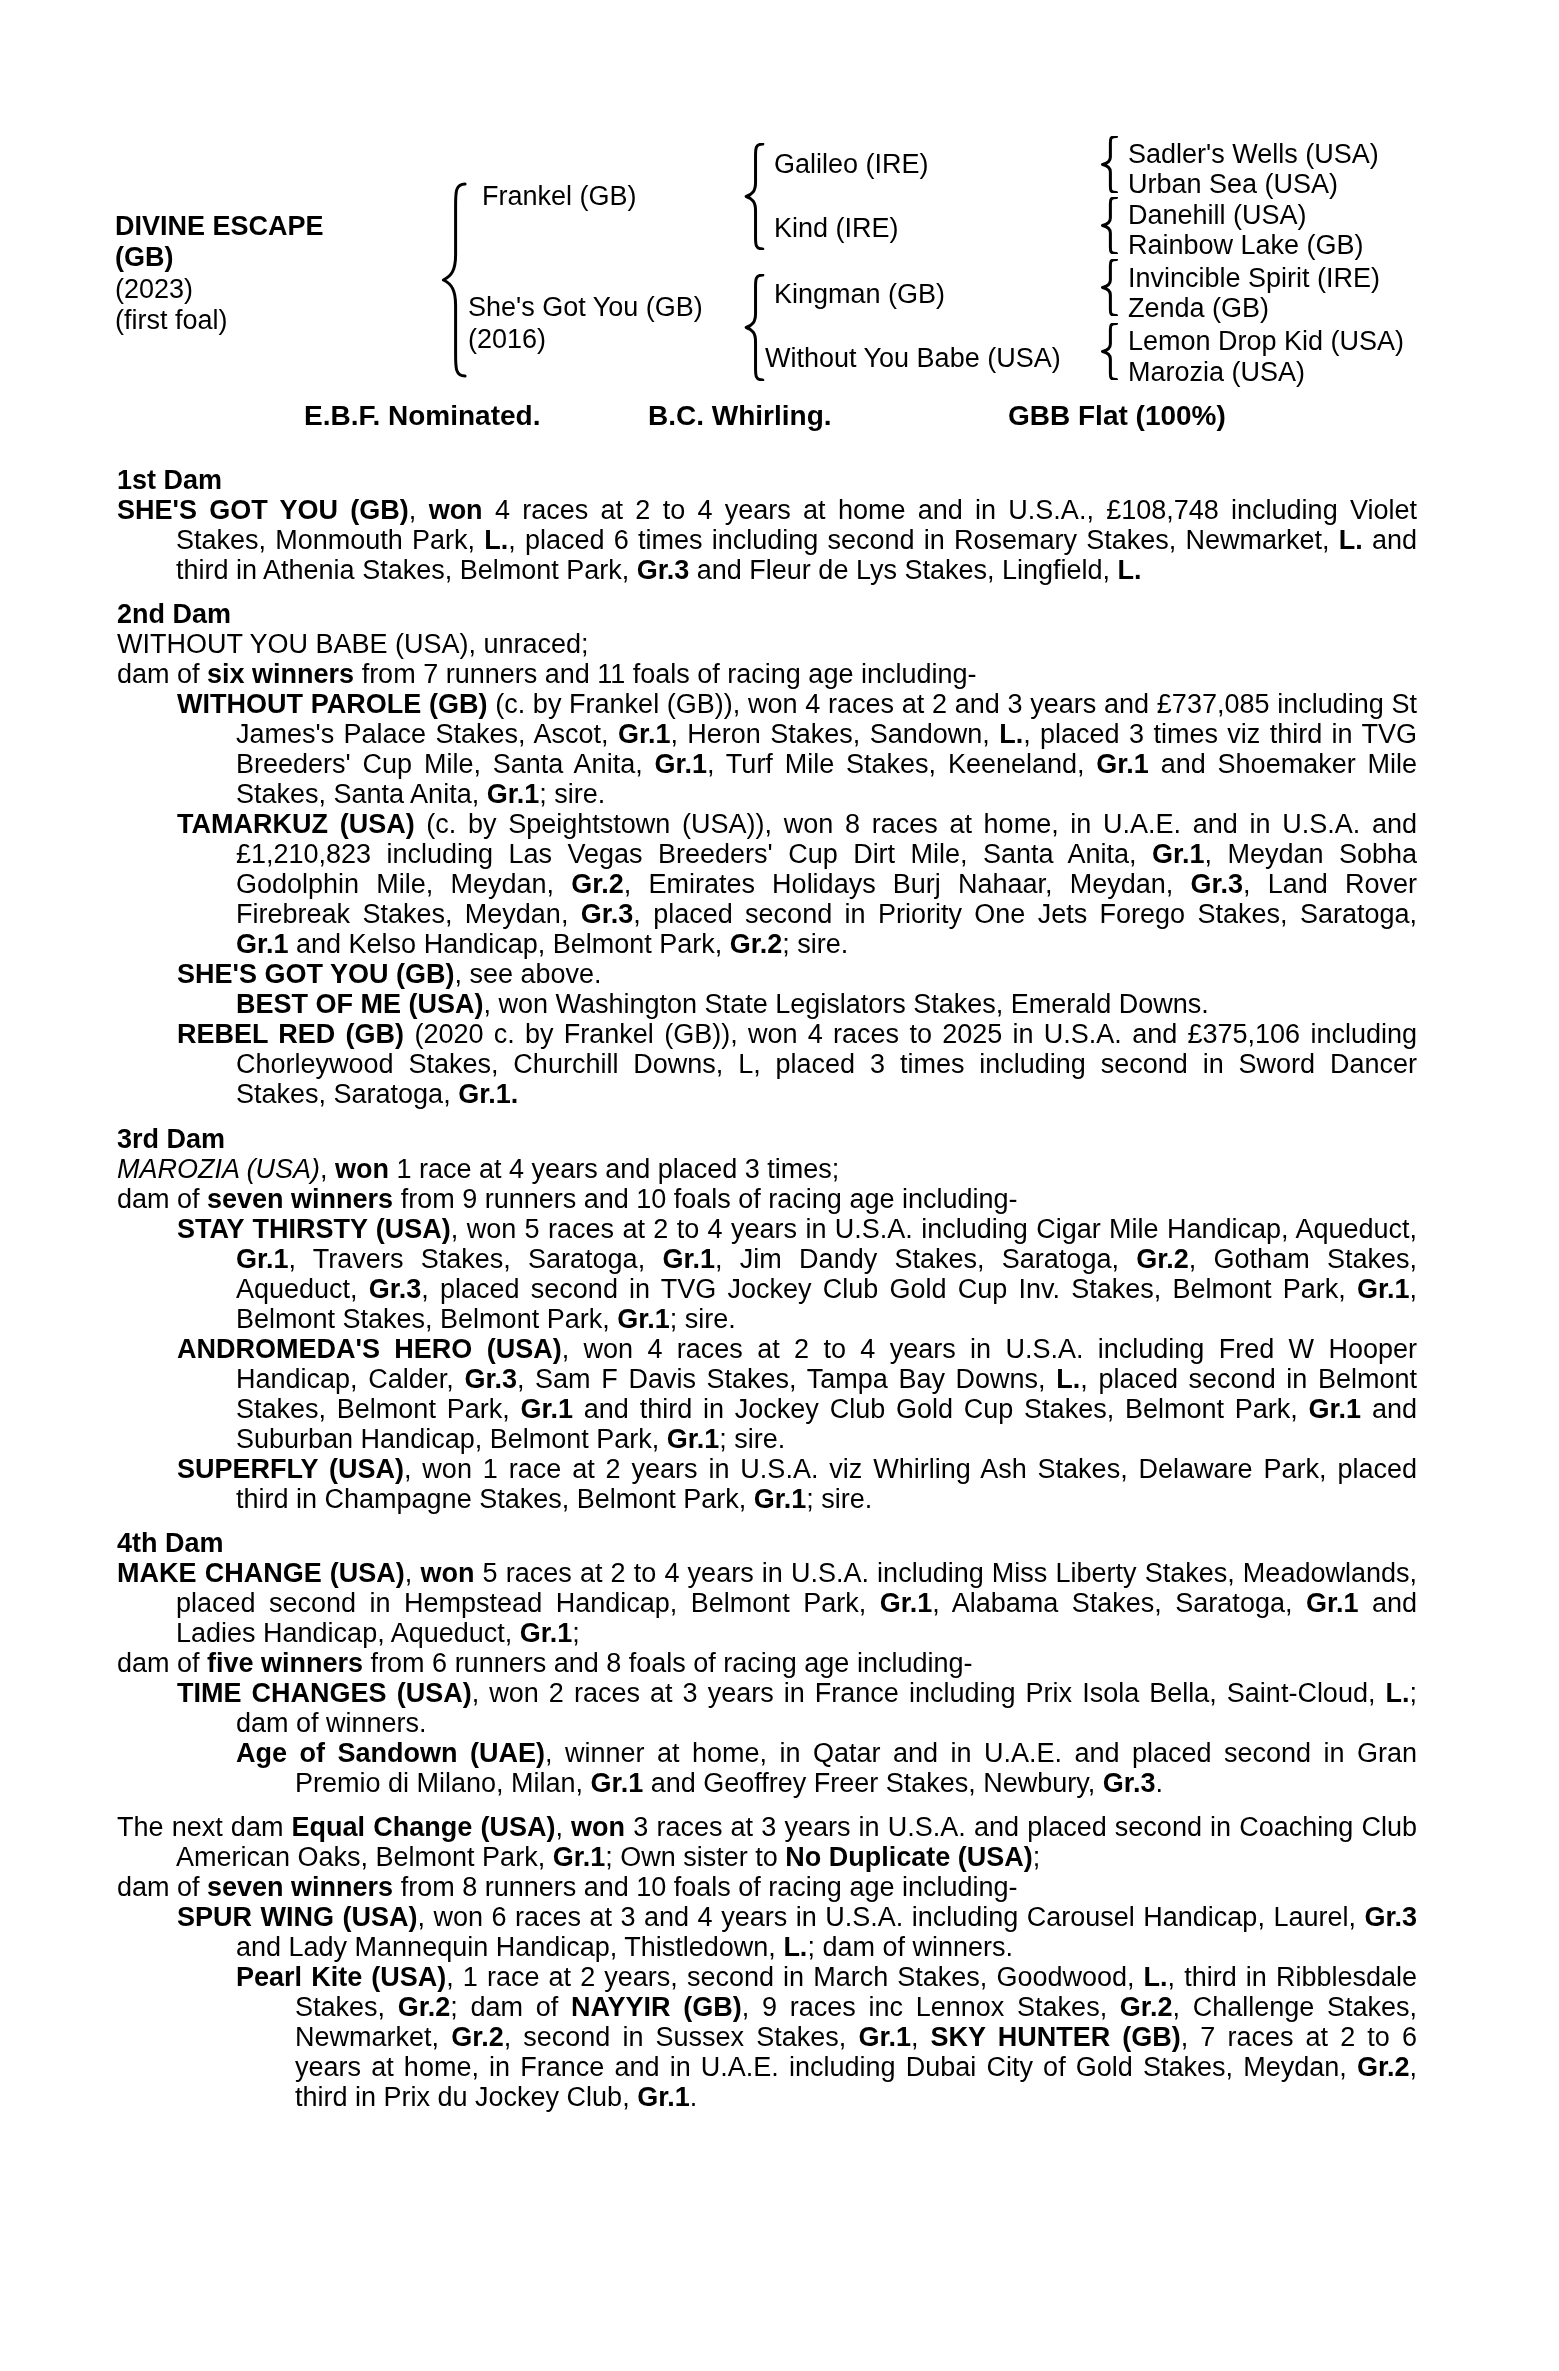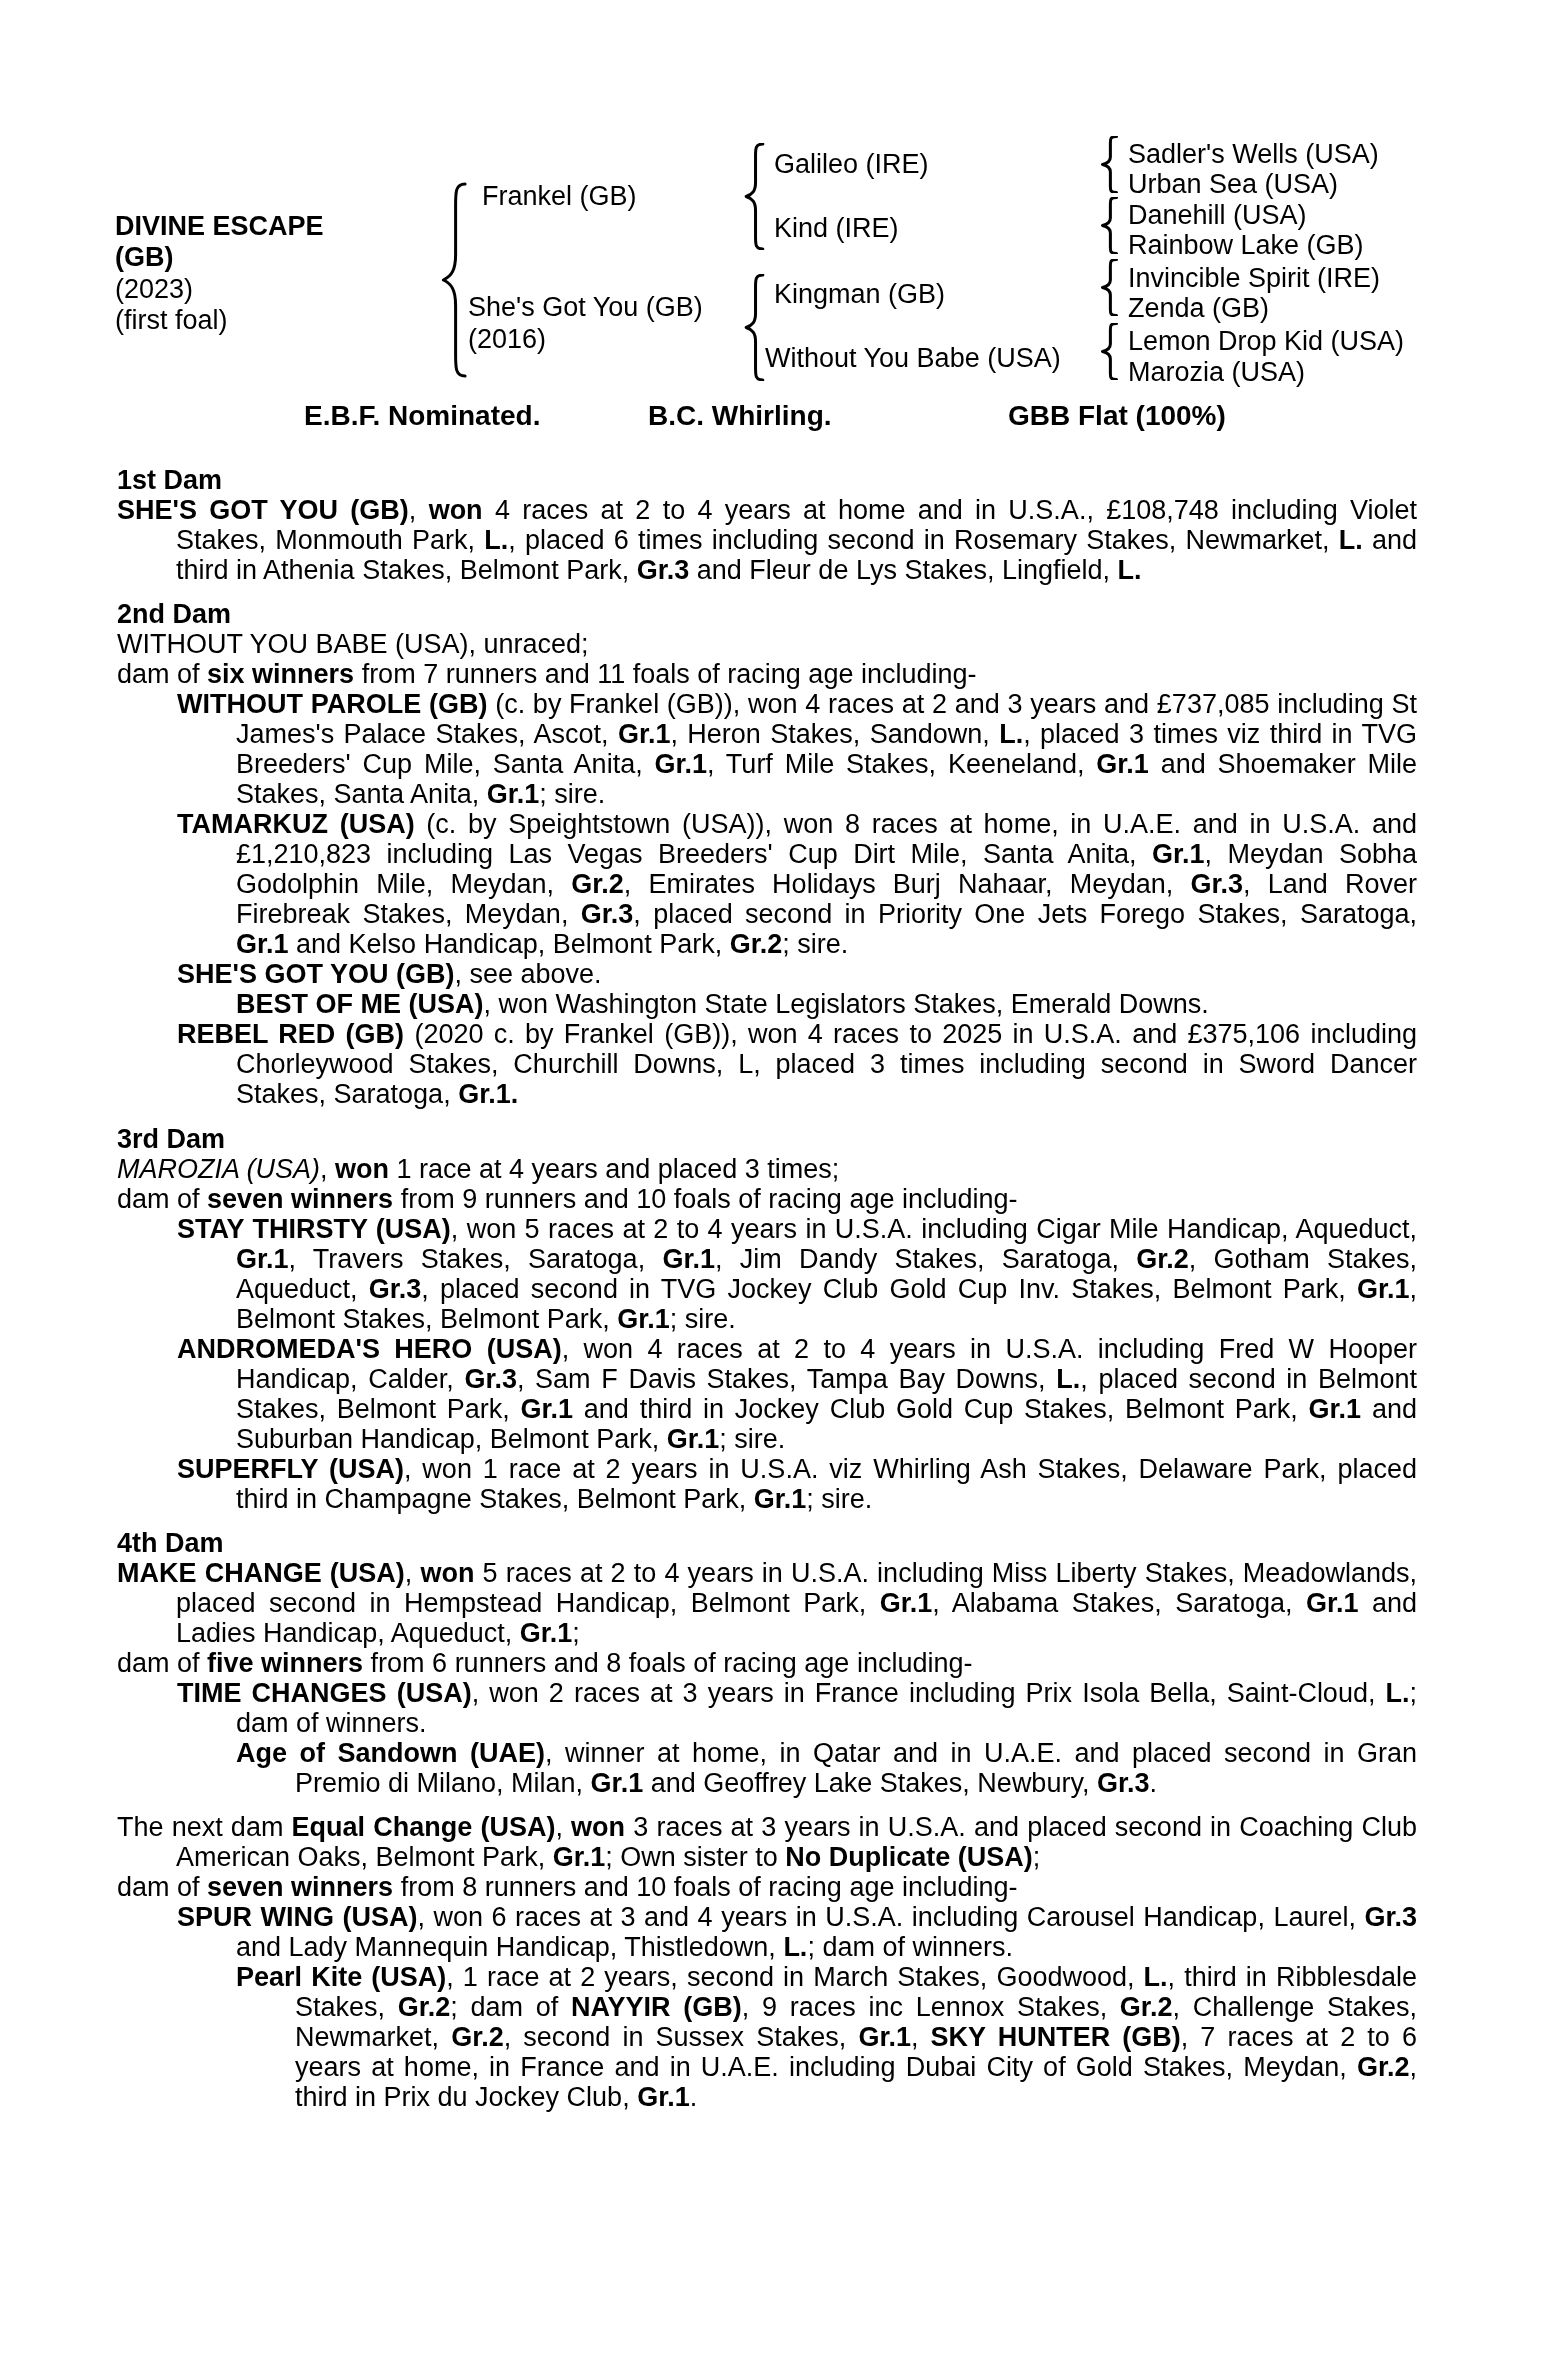--- a/index.html
+++ b/index.html
@@ -140,21 +140,21 @@
         <p class="para d0"><span>dam of </span><span class="b">seven winners</span><span> from 9 runners and 10 foals of racing age including-</span></p>
         <p class="para d1"><span class="b">STAY THIRSTY (USA)</span><span>, won 5 races at 2 to 4 years in U.S.A. including Cigar Mile Handicap, Aqueduct, </span><span class="b">Gr.1</span><span>, Travers Stakes, Saratoga, </span><span class="b">Gr.1</span><span>, Jim Dandy Stakes, Saratoga, </span><span class="b">Gr.2</span><span>, Gotham Stakes, Aqueduct, </span><span class="b">Gr.3</span><span>, placed second in TVG Jockey Club Gold Cup Inv. Stakes, Belmont Park, </span><span class="b">Gr.1</span><span>, Belmont Stakes, Belmont Park, </span><span class="b">Gr.1</span><span>; sire.</span></p>
         <p class="para d1"><span class="b">ANDROMEDA'S HERO (USA)</span><span>, won 4 races at 2 to 4 years in U.S.A. including Fred W Hooper Handicap, Calder, </span><span class="b">Gr.3</span><span>, Sam F Davis Stakes, Tampa Bay Downs, </span><span class="b">L.</span><span>, placed second in Belmont Stakes, Belmont Park, </span><span class="b">Gr.1</span><span> and third in Jockey Club Gold Cup Stakes, Belmont Park, </span><span class="b">Gr.1</span><span> and Suburban Handicap, Belmont Park, </span><span class="b">Gr.1</span><span>; sire.</span></p>
         <p class="para d1"><span class="b">SUPERFLY (USA)</span><span>, won 1 race at 2 years in U.S.A. viz Whirling Ash Stakes, Delaware Park, placed third in Champagne Stakes, Belmont Park, </span><span class="b">Gr.1</span><span>; sire.</span></p>
       </section>
       <section class="dam-section">
         <div class="dam-heading">4th Dam</div>
         <p class="para d0"><span class="b">MAKE CHANGE (USA)</span><span>, </span><span class="b">won</span><span> 5 races at 2 to 4 years in U.S.A. including Miss Liberty Stakes, Meadowlands, placed second in Hempstead Handicap, Belmont Park, </span><span class="b">Gr.1</span><span>, Alabama Stakes, Saratoga, </span><span class="b">Gr.1</span><span> and Ladies Handicap, Aqueduct, </span><span class="b">Gr.1</span><span>;</span></p>
         <p class="para d0"><span>dam of </span><span class="b">five winners</span><span> from 6 runners and 8 foals of racing age including-</span></p>
         <p class="para d1"><span class="b">TIME CHANGES (USA)</span><span>, won 2 races at 3 years in France including Prix Isola Bella, Saint-Cloud, </span><span class="b">L.</span><span>; dam of winners.</span></p>
-        <p class="para d2"><span class="b">Age of Sandown (UAE)</span><span>, winner at home, in Qatar and in U.A.E. and placed second in Gran Premio di Milano, Milan, </span><span class="b">Gr.1</span><span> and Geoffrey Lake Stakes, Newbury, </span><span class="b">Gr.3</span><span>.</span></p>
+        <p class="para d2"><span class="b">Age of Sandown (UAE)</span><span>, winner at home, in Qatar and in U.A.E. and placed second in Gran Premio di Milano, Milan, </span><span class="b">Gr.1</span><span> and Geoffrey Freer Stakes, Newbury, </span><span class="b">Gr.3</span><span>.</span></p>
       </section>
       <section class="dam-section">
         <p class="para d0"><span>The next dam </span><span class="b">Equal Change (USA)</span><span>, </span><span class="b">won</span><span> 3 races at 3 years in U.S.A. and placed second in Coaching Club American Oaks, Belmont Park, </span><span class="b">Gr.1</span><span>; Own sister to </span><span class="b">No Duplicate (USA)</span><span>;</span></p>
         <p class="para d0"><span>dam of </span><span class="b">seven winners</span><span> from 8 runners and 10 foals of racing age including-</span></p>
         <p class="para d1"><span class="b">SPUR WING (USA)</span><span>, won 6 races at 3 and 4 years in U.S.A. including Carousel Handicap, Laurel, </span><span class="b">Gr.3</span><span> and Lady Mannequin Handicap, Thistledown, </span><span class="b">L.</span><span>; dam of winners.</span></p>
         <p class="para d2"><span class="b">Pearl Kite (USA)</span><span>, 1 race at 2 years, second in March Stakes, Goodwood, </span><span class="b">L.</span><span>, third in Ribblesdale Stakes, </span><span class="b">Gr.2</span><span>; dam of </span><span class="b">NAYYIR (GB)</span><span>, 9 races inc Lennox Stakes, </span><span class="b">Gr.2</span><span>, Challenge Stakes, Newmarket, </span><span class="b">Gr.2</span><span>, second in Sussex Stakes, </span><span class="b">Gr.1</span><span>, </span><span class="b">SKY HUNTER (GB)</span><span>, 7 races at 2 to 6 years at home, in France and in U.A.E. including Dubai City of Gold Stakes, Meydan, </span><span class="b">Gr.2</span><span>, third in Prix du Jockey Club, </span><span class="b">Gr.1</span><span>.</span></p>
       </section>
     </div>
 
 </div>

